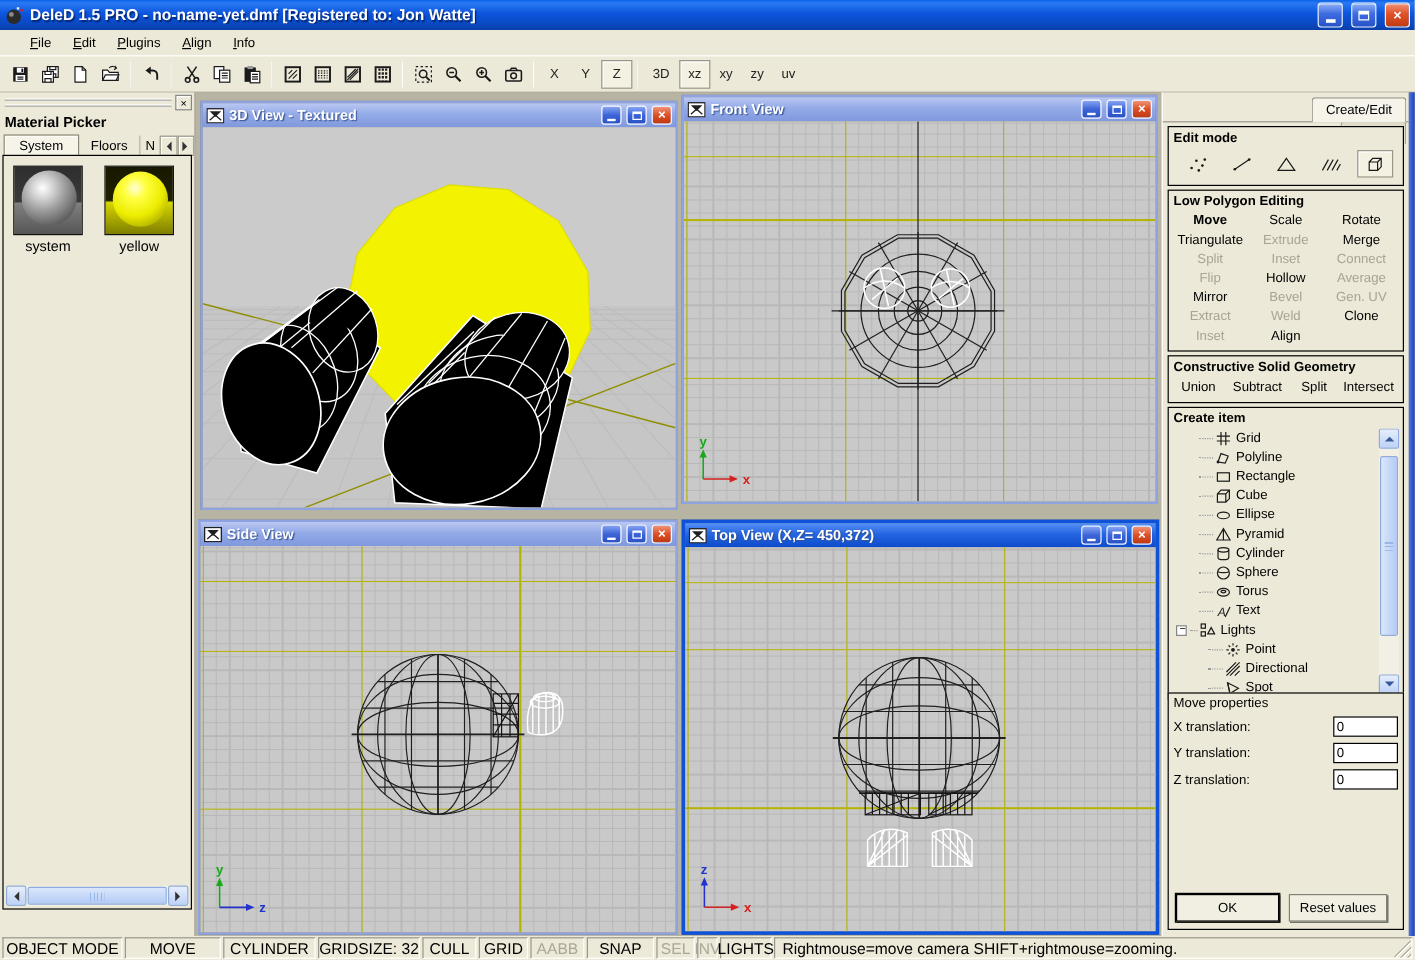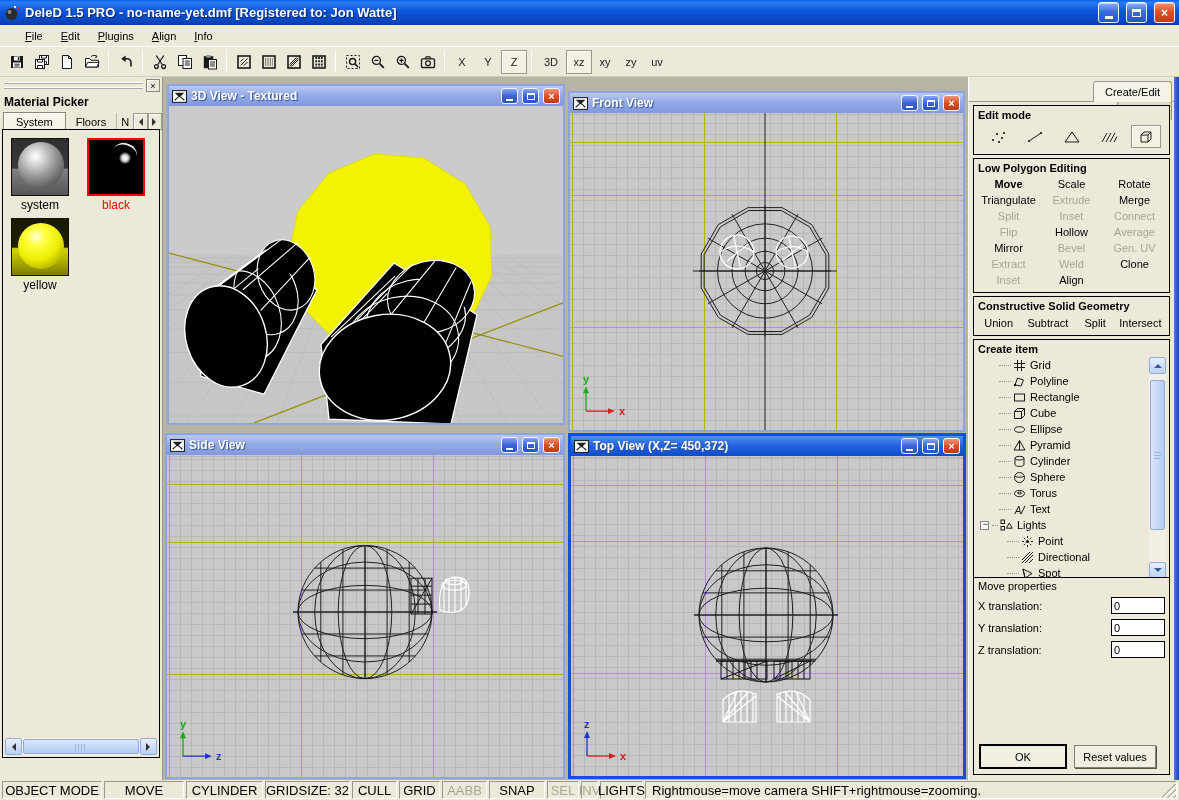--- a/index.html
+++ b/index.html
@@ -361,27 +361,20 @@
             <span class="tri-r"></span>
           </span>
       </div>
       <div class="mat-box">
         <div class="mat-grid">
           <div class="mat-cell">
             <div class="thumb t-system">
                 <div class="ball"></div>
               </div>
             <div class="mat-label">system</div>
-          </div>
-          <div class="mat-cell">
-            <div class="thumb t-black sel">
-                <div class="crescent"></div>
-                <div class="hl"></div>
-              </div>
-            <div class="mat-label red">black</div>
           </div>
           <div class="mat-cell">
             <div class="thumb t-yellow">
                 <div class="ball"></div>
               </div>
             <div class="mat-label">yellow</div>
           </div>
         </div>
         <div class="hscroll" style="position:absolute;bottom:2px;left:2px;right:2px;">
           <span class="sbtn">
@@ -488,21 +481,21 @@
                 <line x1="188.1" y1="215" x2="243.4" y2="159.4"></line>
                 <line x1="221.7" y1="210.2" x2="265.8" y2="156.1"></line>
                 <line x1="253.9" y1="219.6" x2="287.2" y2="162.5"></line>
                 <line x1="275.8" y1="240.6" x2="301.9" y2="176.8"></line>
               </g>
               <ellipse cx="216" cy="263" rx="66" ry="53" transform="rotate(-10 216 263)" fill="#000" stroke="#fff" stroke-width="1.4"></ellipse>
             </svg>
         </div>
       </div>
 
-      <div class="win" style="left:405px;top:14px;width:397px;height:341px;">
+      <div class="win" style="left:405px;top:2px;width:397px;height:341px;">
         <div class="win-title">
           <span class="i16" style="width:15px;height:13px;">
               <svg viewBox="0 0 14 12">
                 <rect x="0.5" y="0.5" width="13" height="11" fill="#fff" stroke="#202020"></rect>
                 <path d="M2.5 2.5h9L7 7z" fill="#202020"></path>
                 <path d="M2.5 9.5L7 5.5l4.5 4" fill="none" stroke="#202020"></path>
               </svg>
             </span>
           <span class="wt">Front View</span>
           <span class="wbtn">

